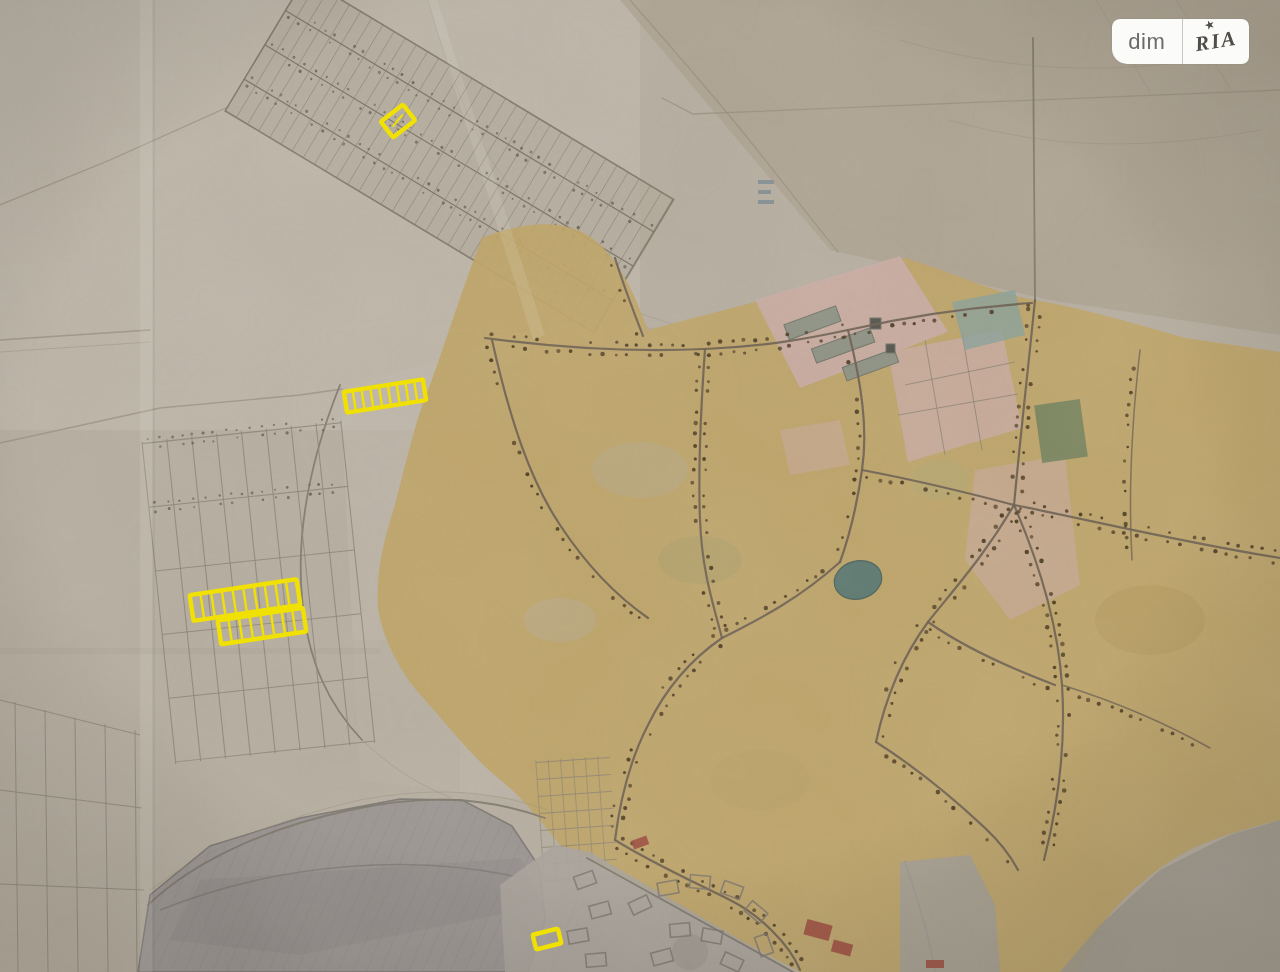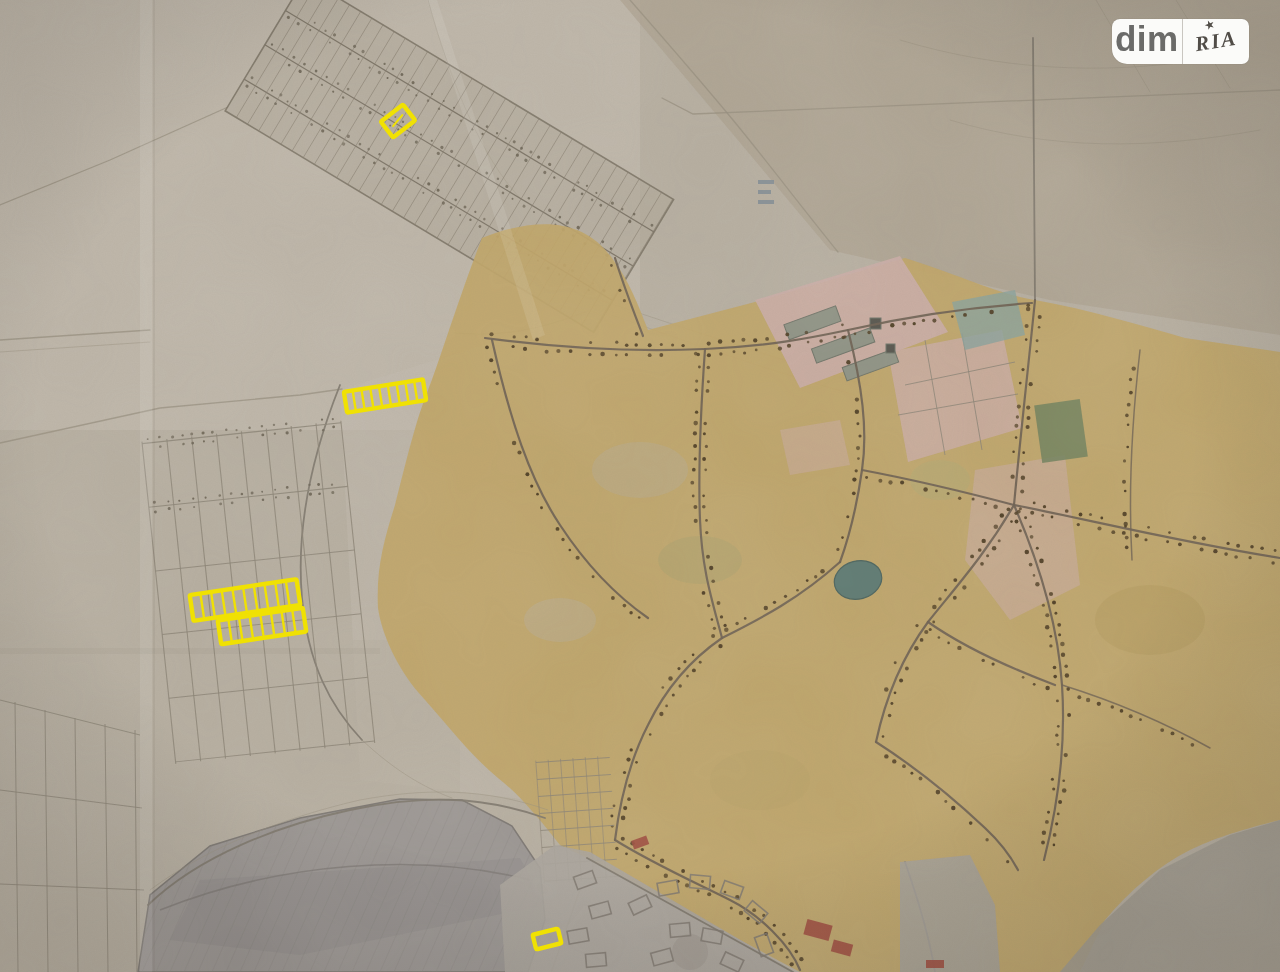--- a/index.html
+++ b/index.html
@@ -18,22 +18,22 @@
   .mottle{opacity:.45}
   .waterbody{fill:var(--water);stroke:var(--water-line);stroke-width:1.5}
   .planned{fill:var(--planned);opacity:.9}
   .block{fill:none;stroke:var(--block);stroke-width:1.6;opacity:.85}
   .redblock{fill:var(--red);opacity:.9}
   .hl{stroke:var(--highlight);fill:none;stroke-linejoin:round;stroke-linecap:round}
   
   .watermark{position:absolute;top:19px;right:31px;width:137px;height:45px;
     background:var(--wm-bg);border-radius:8px 7px 7px 15px;display:flex;align-items:stretch;
     box-shadow:0 0 1px rgba(0,0,0,.25);} 
-  .wm-left{flex:1.05;display:flex;align-items:flex-start;justify-content:center;
-    color:var(--wm-dim);font-size:35px;font-weight:700;letter-spacing:.5px;}
+  .wm-left{flex:1.05;display:flex;align-items:center;justify-content:center;
+    color:var(--wm-dim);font-size:22px;font-weight:400;letter-spacing:.5px;}
   .wm-divider{width:1px;background:var(--wm-divider);margin:0;}
   .wm-right{flex:1;position:relative;display:flex;align-items:center;justify-content:center;
     transform:rotate(-9deg);}
   .wm-ria{font-family:"Liberation Serif",serif;font-style:italic;font-weight:bold;
     font-size:21px;letter-spacing:2px;color:var(--wm-ria);}
   .wm-star{position:absolute;top:-1px;left:24px;font-size:12px;color:var(--wm-ria);
     transform:rotate(-12deg);line-height:1;}
 </style>
 </head>
 <body>

